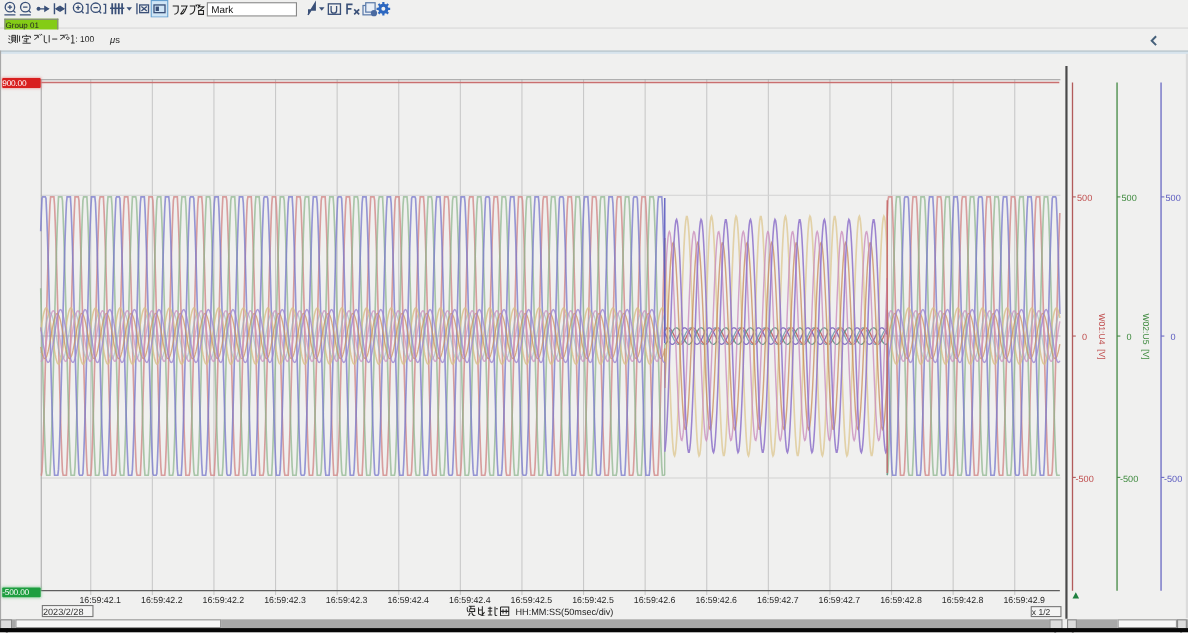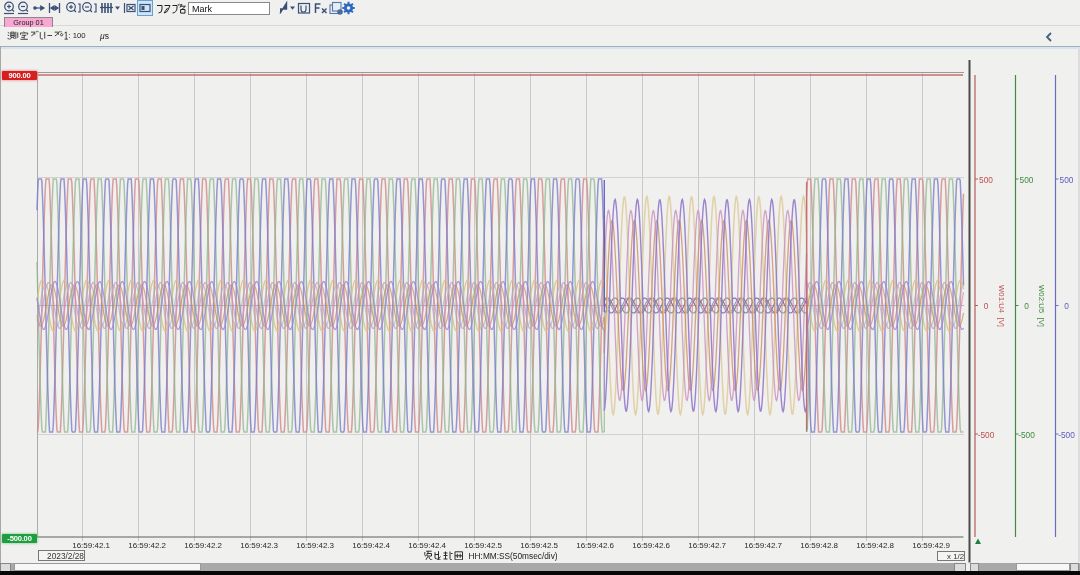--- a/index.html
+++ b/index.html
@@ -1,21 +1,21 @@
 <!DOCTYPE html>
 <html><head><meta charset="utf-8"><style>
 *{margin:0;padding:0;box-sizing:border-box}
 body{width:1080px;height:575px;overflow:hidden;position:relative;background:#f0f0ef;
  font-family:"Liberation Sans",sans-serif;-webkit-font-smoothing:antialiased}
 .abs{position:absolute}
 .xl{position:absolute;top:541px;width:56px;text-align:right;font-size:8px;color:#282828}
 .vlab{position:absolute;font-size:8.3px;width:19px;text-align:center}
-.badge{position:absolute;left:2px;width:35px;height:9px;color:#fff;font-size:7.6px;font-weight:bold;letter-spacing:-0.2px;
- text-align:center;line-height:9.5px;border-radius:1px}
-.box{position:absolute;border:1px solid #777;background:#f4f4f3;font-size:8.3px;color:#333;text-align:right}
+.badge{position:absolute;left:2px;width:35px;height:9px;color:#fff;font-size:7.6px;font-weight:normal;letter-spacing:-0.2px;
+ text-align:left;line-height:9.5px;border-radius:1px}
+.box{position:absolute;border:1px solid #777;background:#f4f4f3;font-size:8.3px;color:#333;text-align:left}
 .rot{position:absolute;font-size:7.8px;white-space:nowrap;width:46px;height:10px;text-align:center;
  transform:rotate(90deg);transform-origin:center center}
 </style></head>
 <body>
 <svg width="1080" height="575" viewBox="0 0 1080 575" style="position:absolute;left:0;top:0">
 <line x1="82.5" y1="72" x2="82.5" y2="541" stroke="#c9c9c9" stroke-width="1"></line>
 <line x1="138.5" y1="72" x2="138.5" y2="541" stroke="#c9c9c9" stroke-width="1"></line>
 <line x1="194.5" y1="72" x2="194.5" y2="541" stroke="#c9c9c9" stroke-width="1"></line>
 <line x1="250.5" y1="72" x2="250.5" y2="541" stroke="#c9c9c9" stroke-width="1"></line>
 <line x1="306.5" y1="72" x2="306.5" y2="541" stroke="#c9c9c9" stroke-width="1"></line>
@@ -190,21 +190,21 @@
    <path d="M1 2.5 h5 v3.5 a3.5 4 0 0 1 -3.5 4"></path>
    <path d="M8.5 2.5 h5.5 l-2 4.5 a5 5 0 0 1 -3.5 3 M11.5 5 l-3.5 5"></path>
    <path d="M16.5 2.5 h4.5 v2.5 a4.5 5 0 0 1 -4.5 5 M22 1.2 l1 1.6 M23.7 0.8 l1 1.6"></path>
    <path d="M26 1 l-2 3.5 M24.8 3.2 h4.6 l-3.6 3.3 M24.6 6.5 h4.4 v3.6 h-4.4 z"></path>
   </g>
  </svg>
  <div class="abs" style="left:188px;top:1.5px;width:82px;height:13px;background:#fff;border:1px solid #888;font-size:9px;color:#111;line-height:12px;padding-left:3px">Mark</div>
 </div>
 
 <div class="abs" style="left:0;top:16px;width:1080px;height:10px;border-bottom:1px solid #d8d8d8">
- <div class="abs" style="left:4px;top:0.5px;width:49px;height:10px;background:#f9a8d4;border:1px solid #888;border-bottom:none;font-size:7.3px;color:#222;text-align:center;line-height:10px">Group 01</div>
+ <div class="abs" style="left:4px;top:0.5px;width:49px;height:10px;background:#84cc16;border:1px solid #888;border-bottom:none;font-size:7.3px;color:#222;line-height:10px">Group 01</div>
 </div>
 <div class="abs" style="left:0;top:27px;width:1080px;height:33px;background:#f0f0ef">
  <svg width="80" height="11" viewBox="0 0 95 13" style="position:absolute;left:7px;top:2.5px;overflow:visible">
   <g stroke="#252525" fill="none" stroke-width="1">
    <path d="M1 3 l1.8 0.8 M0.8 6 l1.8 0.8 M0.6 10 l2.6 0.8 M4.5 2.5 h4 v6 h-4 v-6 M4.5 4.5 h4 M4.5 6.5 h4 M5.5 8.5 l-1.5 2.5 M7.5 8.7 l1.3 2 M10.5 2 v8.5 M12.8 2.8 v6.5 M10.5 10.5 l-0.01 0"></path>
    <path d="M16 3.5 h8.5 M16 3.5 v2 M24.5 3.5 v2 M19.8 1.8 l0.8 1.5 M17.5 6.2 h5.5 M17 8.5 l3 0.5 M20.5 6.3 v4 M16 11 h8.8"></path>
    <path d="M28.5 2.5 h4.5 v3 M28.8 7 a5.5 5.5 0 0 0 3.5 -3.5 M34.5 1.3 l0.9 1.5 M36.2 0.9 l0.9 1.5"></path>
    <path d="M39.5 2.5 v6.2 a1.8 1.8 0 0 0 1.8 1.8 h1.4 M44.8 2.2 v8"></path>
    <path d="M48 6.5 h5.5"></path>
    <path d="M56.5 2.5 h4.5 v3 M56.8 7 a5.5 5.5 0 0 0 3.5 -3.5 M62 1.5 l0.9 1.5 M63.7 1.1 l0.9 1.5 M64.8 4.2 a1.4 1.4 0 1 0 0.1 0"></path>

